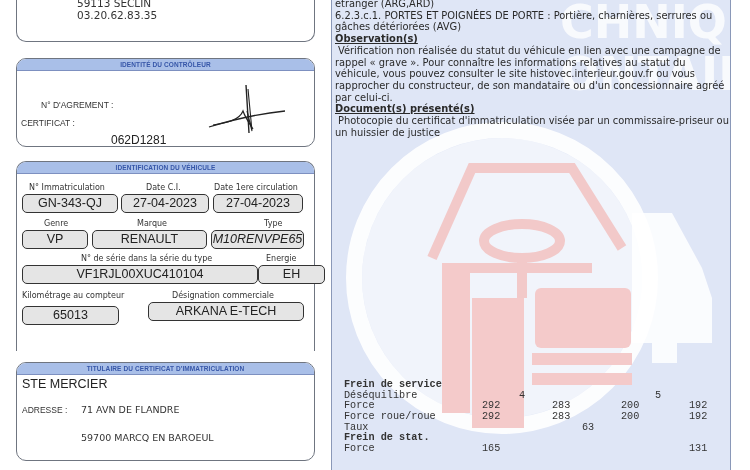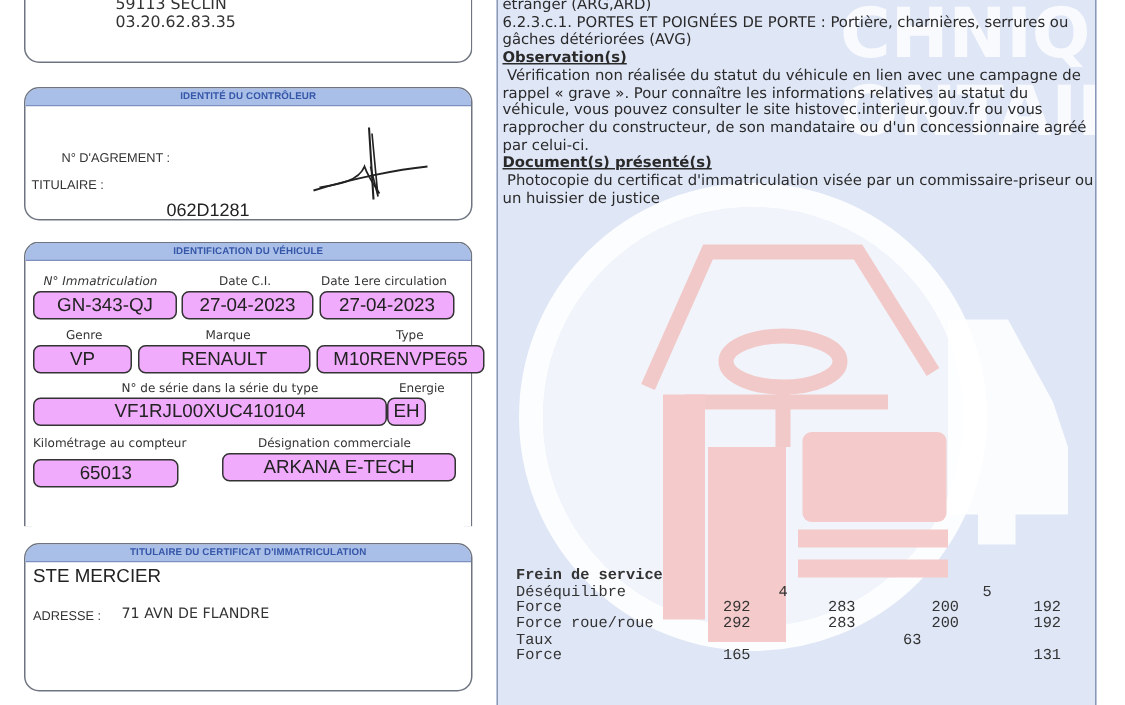--- a/index.html
+++ b/index.html
@@ -27,21 +27,21 @@
   #p-ctrl { top: 58px; height: 89px; }
   .lbl { position: absolute; font-family: "Liberation Sans", sans-serif; font-size: 8.5px; color: #333; }
   .val { position: absolute; font-family: "Liberation Sans", sans-serif; font-size: 12px; color: #222; margin-top: 36px; }
 
   
   #p-veh { top: 161px; height: 190px; border-bottom: none; border-radius: 10px 10px 0 0; }
   .flabel { position: absolute; font-size: 8px; color: #333; white-space: nowrap; text-align: center; }
   .fbox {
     position: absolute; height: 19px; border: 1.2px solid #333; border-radius: 5px;
     box-sizing: border-box; text-align: center; line-height: 17px;
-    font-family: "Liberation Sans", sans-serif; font-size: 12.5px; color: #222; background: #f0abfc;
+    font-family: "Liberation Sans", sans-serif; font-size: 12.5px; color: #222; background: #e5e5e5;
     overflow: hidden; white-space: nowrap;
   }
 
   
   #p-hold { top: 362px; height: 99px; }
   #p-hold .name { position: absolute; left: 5px; top: 14px; font-family: "Liberation Sans", sans-serif; font-size: 12.5px; color: #222; }
   #p-hold .addr { position: absolute; font-size: 9.5px; color: #333; }
 
   
   #right {
@@ -69,62 +69,63 @@
 
 <div class="panel" id="p-top">
   <div class="line" style="top:17px;">59113 SECLIN</div>
   <div class="line" style="top:29px;">03.20.62.83.35</div>
 </div>
 
 <div class="panel" id="p-ctrl">
   <div class="panel-head">IDENTITÉ DU CONTRÔLEUR</div>
   <div class="lbl" style="left:4px; top:41px;margin-left:20px;">N° D'AGREMENT :</div>
   <div class="val" style="left:94px; top:38px;">062D1281</div>
-  <div class="lbl" style="left:4px; top:59px;">TITULAIRE :</div>
+  <div class="lbl" style="left:4px; top:59px;">CERTIFICAT :</div>
   <svg style="position:absolute; left:178px; top:22px;" width="96" height="55" viewBox="0 0 96 55">
     <path d="M51 4 L54 52" stroke="#222" stroke-width="1.4" fill="none"></path>
     <path d="M53 8 L57 50 L52 30" stroke="#222" stroke-width="1.1" fill="none"></path>
     <path d="M18 44 C30 42, 44 40, 48 30 C50 36, 54 42, 58 48" stroke="#222" stroke-width="1.2" fill="none"></path>
     <path d="M14 46 C40 38, 70 32, 90 30" stroke="#222" stroke-width="1.3" fill="none"></path>
   </svg>
 </div>
 
 <div class="panel" id="p-veh">
   <div class="panel-head">IDENTIFICATION DU VÉHICULE</div>
 
-  <div class="flabel" style="left:12px; top:21px;font-style:italic;">N° Immatriculation</div>
+  <div class="flabel" style="left:12px; top:21px;">N° Immatriculation</div>
   <div class="flabel" style="left:129px; top:21px;">Date C.I.</div>
   <div class="flabel" style="left:197px; top:21px;">Date 1ere circulation</div>
   <div class="fbox" style="left:5px; top:32px; width:96px;">GN-343-QJ</div>
   <div class="fbox" style="left:104px; top:32px; width:88px;">27-04-2023</div>
   <div class="fbox" style="left:196px; top:32px; width:90px;">27-04-2023</div>
 
   <div class="flabel" style="left:27px; top:57px;">Genre</div>
   <div class="flabel" style="left:120px; top:57px;">Marque</div>
   <div class="flabel" style="left:247px; top:57px;">Type</div>
   <div class="fbox" style="left:5px; top:68px; width:66px;">VP</div>
   <div class="fbox" style="left:75px; top:68px; width:115px;">RENAULT</div>
-  <div class="fbox" style="left:194px; top:68px; width:112px;">M10RENVPE65</div>
+  <div class="fbox" style="left:194px; top:68px; width:93px;font-style:italic;">M10RENVPE65</div>
 
   <div class="flabel" style="left:64px; top:92px;">N° de série dans la série du type</div>
   <div class="flabel" style="left:249px; top:92px;">Energie</div>
   <div class="fbox" style="left:5px; top:103px; width:236px;">VF1RJL00XUC410104</div>
-  <div class="fbox" style="left:241px; top:103px; width:26px;">EH</div>
+  <div class="fbox" style="left:241px; top:103px; width:67px;">EH</div>
 
   <div class="flabel" style="left:5px; top:129px;">Kilométrage au compteur</div>
   <div class="flabel" style="left:155px; top:129px;">Désignation commerciale</div>
   <div class="fbox" style="left:5px; top:144px; width:97px;">65013</div>
   <div class="fbox" style="left:131px; top:140px; width:156px;">ARKANA E-TECH</div>
 </div>
 
 <div class="panel" id="p-hold">
   <div class="panel-head">TITULAIRE DU CERTIFICAT D'IMMATRICULATION</div>
   <div class="name">STE MERCIER</div>
   <div class="lbl" style="left:5px; top:42px; font-size:8.5px;">ADRESSE :</div>
   <div class="addr" style="left:64px; top:41px;">71 AVN DE FLANDRE</div>
+  <div class="addr" style="left:64px; top:69px;">59700 MARCQ EN BAROEUL</div>
 </div>
 
 <div id="right">
   <svg id="watermark" viewBox="0 0 400 480">
     <g fill="#ffffff" opacity="0.8" font-family="DejaVu Sans, sans-serif" font-weight="bold" font-size="46">
       <text x="228" y="40">CHNIQUE</text>
       <text x="228" y="92">ONTAIRE</text>
     </g>
     <circle cx="170" cy="280" r="148" fill="none" stroke="#ffffff" stroke-width="16" opacity="0.9"></circle>
     <circle cx="170" cy="280" r="140" fill="#ffffff" opacity="0.55"></circle>
@@ -173,21 +174,24 @@
     </div>
     <div class="row">
       <span style="left:0;">Force roue/roue</span>
       <span style="left:138px;">292</span>
       <span style="left:208px;">283</span>
       <span style="left:277px;">200</span>
       <span style="left:345px;">192</span>
     </div>
     <div class="row">
       <span style="left:0;">Taux</span>
-      <span style="left:258px;">63</span>
+      <span style="left:238px;">63</span>
     </div>
+    <div class="row bold">
+        <span style="left:0;">Frein de stat.</span>
+      </div>
     <div class="row">
       <span style="left:0;">Force</span>
       <span style="left:138px;">165</span>
       <span style="left:345px;">131</span>
     </div>
   </div>
 </div>
 
 </body></html>

